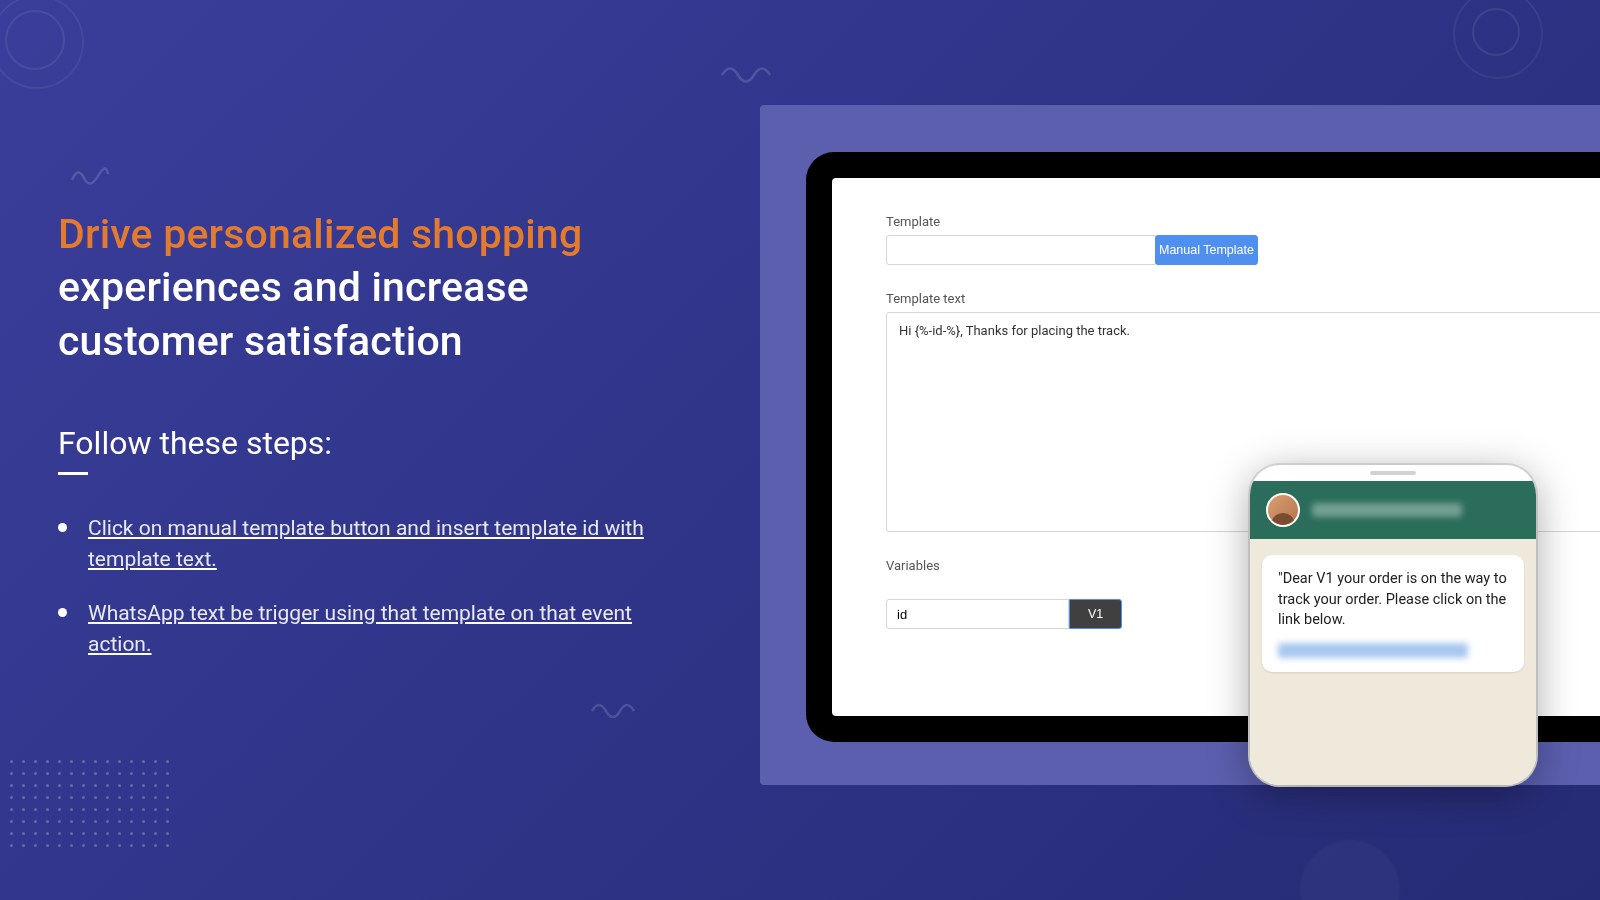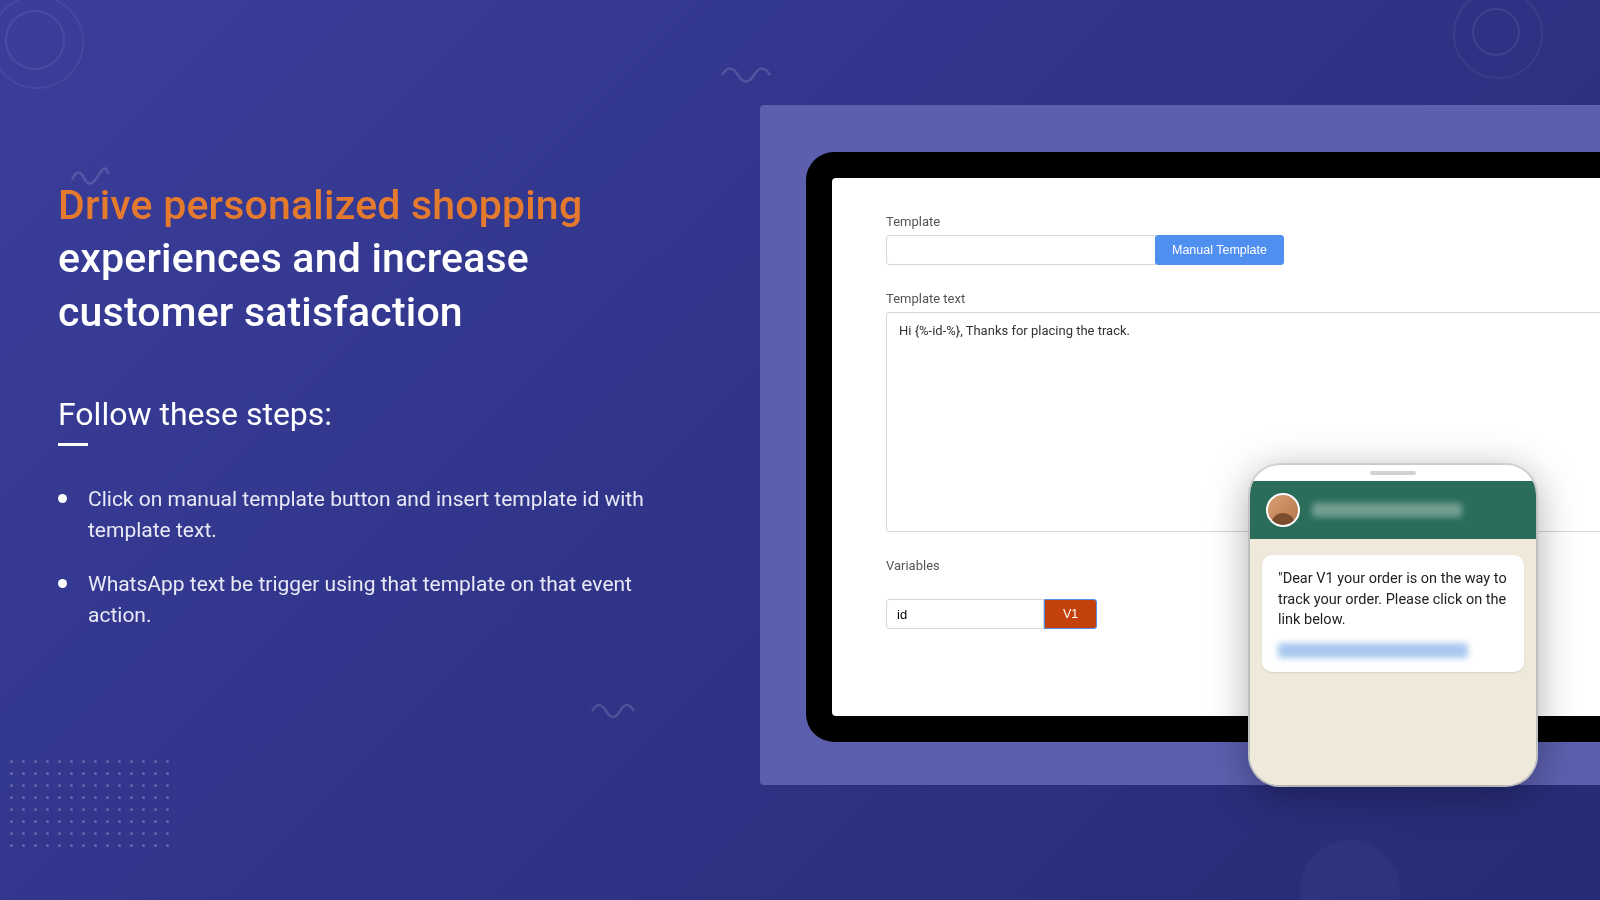--- a/index.html
+++ b/index.html
@@ -27,30 +27,30 @@
 .squiggle svg { stroke: rgba(255,255,255,0.15); stroke-width: 2.5; fill: none; }
 .sq1 { top: 60px; left: 720px; }
 .sq2 { top: 160px; left: 70px; }
 .sq3 { bottom: 170px; left: 590px; }
 .dots { position:absolute; bottom: 50px; left: 10px; display:grid; grid-template-columns: repeat(14,6px); grid-template-rows: repeat(8,6px); gap:6px;}
 .dots span { width:3px; height:3px; background: rgba(255,255,255,0.25); border-radius:50%;}
 
 
 .left {
   position: absolute;
-  top: 179px;
+  top: 208px;
   left: 58px;
   width: 620px;
   color: #fff;
 }
 .headline { font-size: 41px; font-weight: 500; line-height: 1.3; letter-spacing: 0.2px;}
 .headline .accent { color: #e47a2e; }
 .steps-title { margin-top: 56px; font-size: 32px; font-weight: 400; }
 .underline { width: 30px; height: 3px; background:#fff; margin-top: 10px; }
-.steps { margin-top: 38px; list-style: none; }
+.steps { margin-top: 38px; list-style: none; text-decoration: underline; }
 .steps li { position: relative; padding-left: 30px; font-size: 21px; line-height: 1.5; margin-bottom: 22px; color: #e8e9f5; font-weight: 400;}
 .steps li::before { content:''; position:absolute; left:0; top:10px; width:9px; height:9px; background:#fff; border-radius:50%; }
 
 
 .right-panel {
   position: absolute;
   top: 105px;
   left: 760px;
   width: 900px;
   height: 680px;
@@ -74,25 +74,25 @@
   height: 100%;
   background: #fff;
   border-radius: 4px;
   padding: 36px 54px 20px 54px;
   position: relative;
 }
 
 .form-label { font-size: 13px; color: #555; margin-bottom: 6px; }
 .template-row { display:flex; gap:0; margin-bottom: 26px; }
 .template-input { flex: 0 0 270px; height: 30px; border: 1px solid #d6d6d6; border-radius: 3px 0 0 3px; background:#fff; padding: 0 8px; font-size:13px; }
-.manual-btn { height:30px; background:#4f8ff0; border: 1px solid #4f8ff0; color:#fff; font-size:12.5px; padding: 0 16px; border-radius: 3px; cursor:pointer; margin-left:-1px;}
+.manual-btn { height:30px; background:#4f8ff0; border: 1px solid #4f8ff0; color:#fff; font-size:12.5px; padding: 0 3px; border-radius: 3px; cursor:pointer; margin-left:-1px;}
 .template-text-box { width: 100%; height: 220px; border: 1px solid #d6d6d6; border-radius: 3px; padding: 10px 12px; font-size: 13px; color:#333; position: relative; }
 .variables-row { margin-top: 26px; display:flex; }
-.var-input { width: 158px; height: 30px; border:1px solid #d6d6d6; border-radius:3px 0 0 3px; padding:0 10px; font-size:13px;}
-.var-btn { height:30px; background:#c2410c; border:1px solid #4f8ff0; color:#fff; font-size:12.5px; padding:0 18px; border-radius:0 3px 3px 0; cursor:pointer;}
+.var-input { width: 183px; height: 30px; border:1px solid #d6d6d6; border-radius:3px 0 0 3px; padding:0 10px; font-size:13px;}
+.var-btn { height:30px; background:#404040; border:1px solid #4f8ff0; color:#fff; font-size:12.5px; padding:0 18px; border-radius:0 3px 3px 0; cursor:pointer;}
 .ghost-btn { position:absolute; bottom: 30px; right: 320px; width: 44px; height: 34px; border:1px solid #d6d6d6; border-radius:4px; background:#fff;}
 
 
 .phone {
   position: absolute;
   top: 360px;
   left: 490px;
   width: 286px;
   height: 320px;
   background: #fff;

